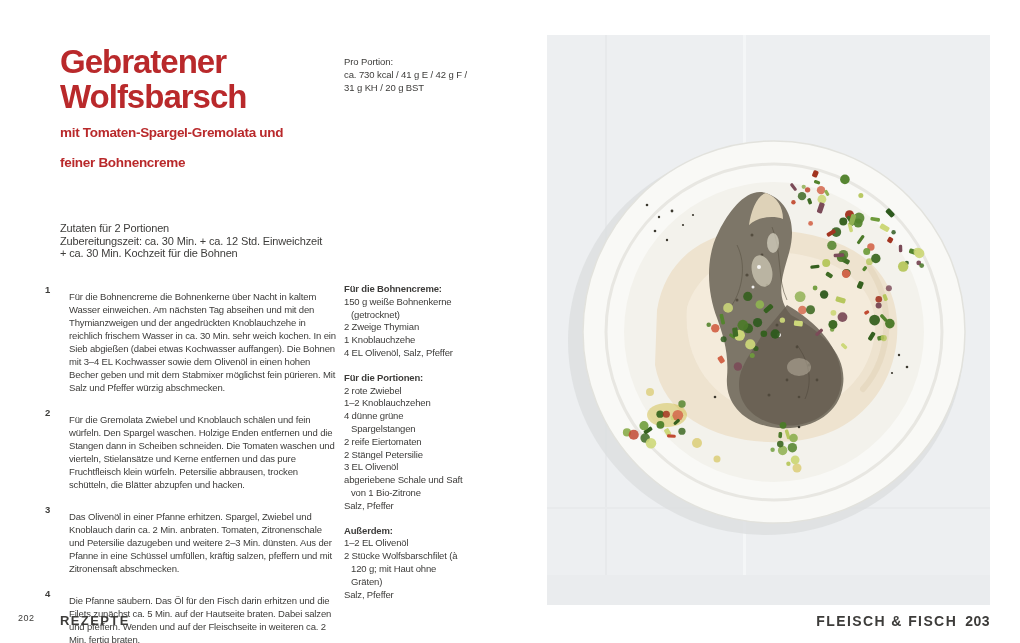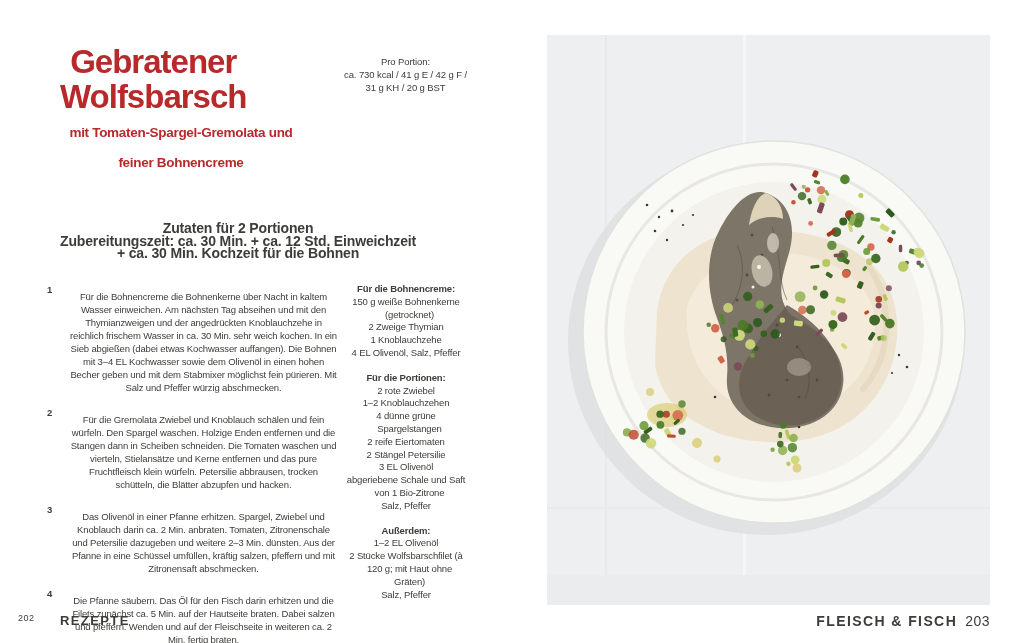--- a/index.html
+++ b/index.html
@@ -1,36 +1,36 @@
 <!DOCTYPE html>
 <html style="--accent: #b9292b;"><head>
 <meta charset="utf-8">
 <style>
   html,body{margin:0;padding:0;background:#ffffff;}
   .page{
     position:relative;width:1020px;height:643px;background:#ffffff;overflow:hidden;
-    font-family:"Liberation Sans",sans-serif;color:#3d3c3a;text-align:center;
+    font-family:"Liberation Sans",sans-serif;color:#3d3c3a;
   }
   .title{
     position:absolute;left:60px;top:44px;
     font-size:33px;line-height:35px;font-weight:bold;color:var(--accent,#b9292b);
     letter-spacing:-1px;
   }
   .subtitle{
     position:absolute;left:60px;top:118px;width:242px;
     font-size:13.5px;line-height:30px;font-weight:bold;color:var(--accent,#b9292b);
     letter-spacing:-0.3px;
   }
   .nutrition{
     position:absolute;left:344px;top:55px;
     font-size:9.5px;line-height:13px;letter-spacing:-0.1px;
   }
   .meta{
     position:absolute;left:60px;top:222px;
-    font-size:14px;line-height:12.6px;font-weight:bold;letter-spacing:-0.15px;
+    font-size:11px;line-height:12.6px;font-weight:normal;letter-spacing:-0.15px;
   }
   .steps{
     position:absolute;left:45px;top:283px;width:300px;
     font-size:9.5px;line-height:13px;letter-spacing:-0.15px;
   }
   .step{display:flex;gap:8px;margin-bottom:5px;}
   .step-num{font-weight:bold;width:9px;flex:none;}
   .step-text{margin:7px;width:276px;}
   .ingredients{
     position:absolute;left:344px;top:283px;width:124px;
@@ -39,21 +39,21 @@
   .ing-group{margin-bottom:12px;}
   .ing-heading{font-weight:bold;}
   .ing-item{padding-left:7px;text-indent:-7px;}
   .photo{
     position:absolute;left:547px;top:35px;width:443px;height:570px;
   }
   .footer-num-left{position:absolute;left:18px;top:613px;font-size:9px;letter-spacing:0.5px;}
   .footer-label-left{position:absolute;left:60px;top:613px;font-size:13px;font-weight:bold;letter-spacing:1.4px;}
   .footer-right{position:absolute;right:30px;top:613px;display:flex;gap:8px;align-items:baseline;font-size:14px;padding-left:14px;}
   .footer-label-right{font-weight:bold;letter-spacing:1.4px;}
-  .footer-num-right{letter-spacing:0.5px;}
+  .footer-num-right{letter-spacing:0.5px;font-weight:bold;}
 </style>
 </head>
 <body>
 
 <div class="page">
 
   <div class="title">
     <div>Gebratener</div>
     <div>Wolfsbarsch</div>
   </div>

